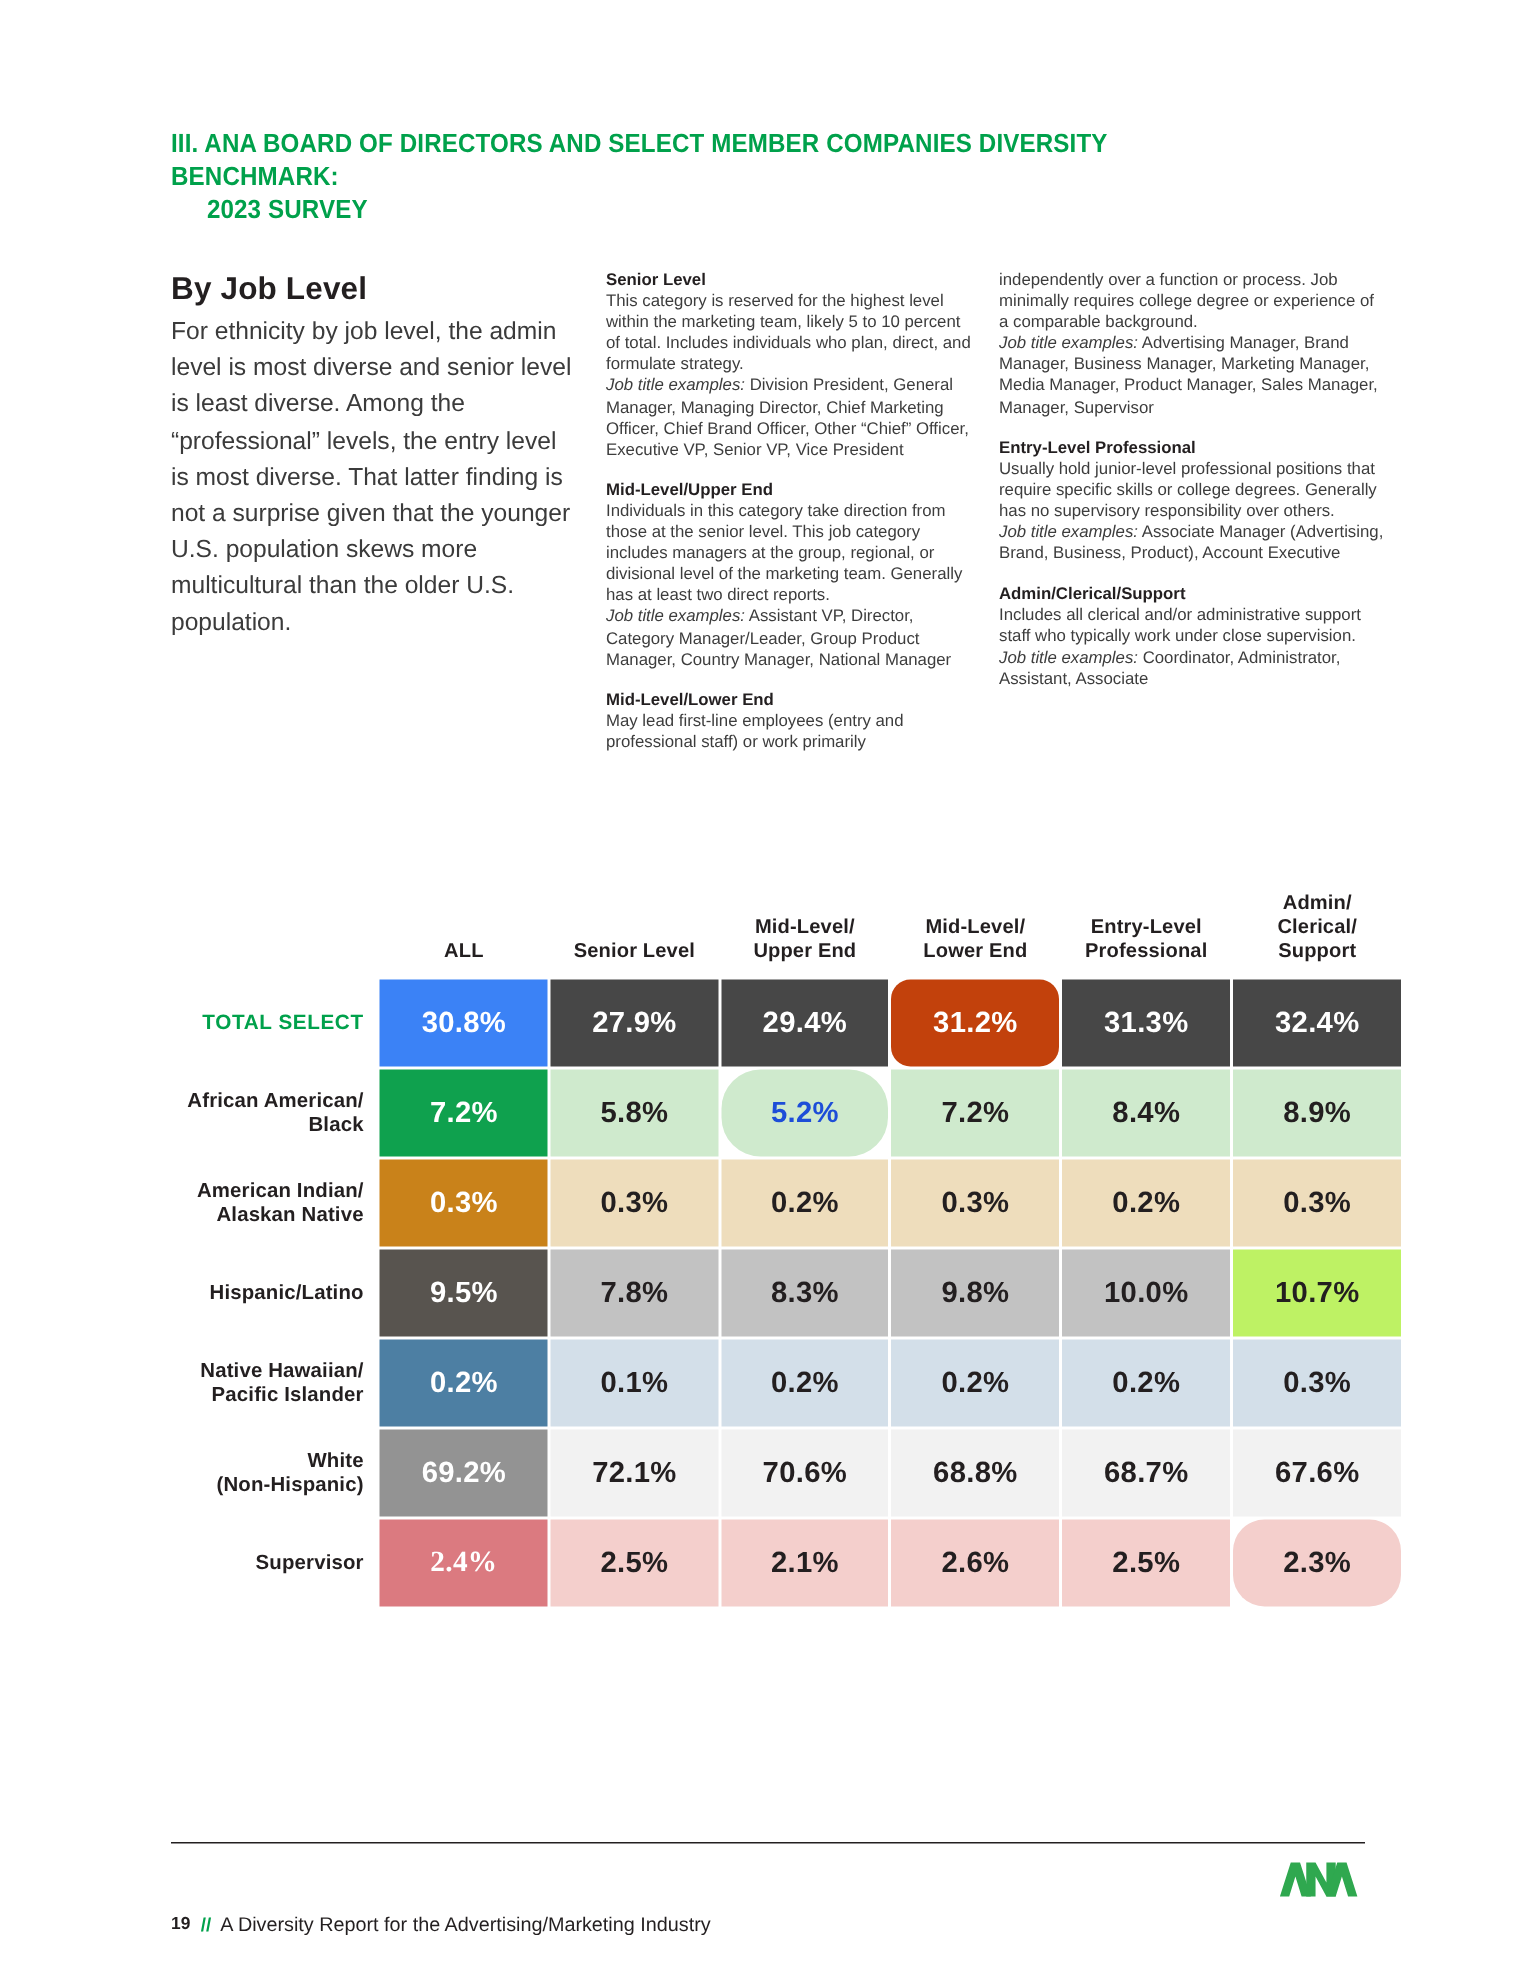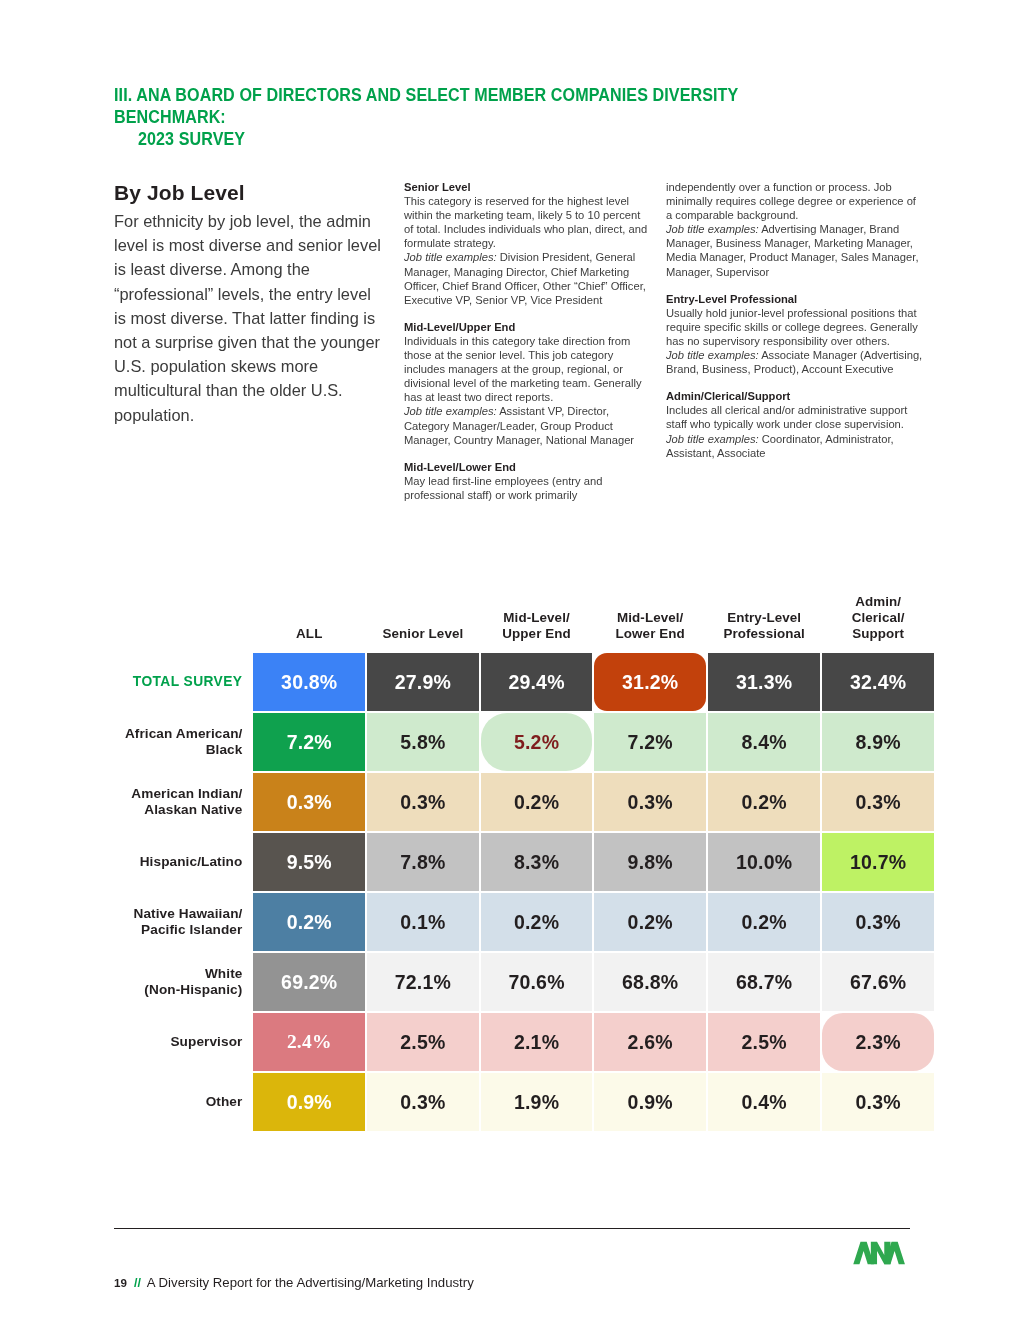--- a/index.html
+++ b/index.html
@@ -239,37 +239,37 @@
           <th class="colhead">
             <div>Admin/</div>
             <div>Clerical/</div>
             <div>Support</div>
           </th>
         </tr>
     </thead>
     <tbody>
         <tr>
           <td class="rowlabel total">
-            <div>TOTAL SURVEY</div>
+            <div>TOTAL SELECT</div>
           </td>
           <td class="cell accent" style="background: #3b82f6; color: rgb(255, 255, 255);">30.8%</td>
           <td class="cell" style="background: rgb(71, 71, 71); color: rgb(255, 255, 255);">27.9%</td>
           <td class="cell" style="background: rgb(71, 71, 71); color: rgb(255, 255, 255);">29.4%</td>
           <td class="cell" style="background: #c2410c; color: rgb(255, 255, 255); border-radius: 13px;">31.2%</td>
           <td class="cell" style="background: rgb(71, 71, 71); color: rgb(255, 255, 255);">31.3%</td>
           <td class="cell" style="background: rgb(71, 71, 71); color: rgb(255, 255, 255);">32.4%</td>
         </tr>
         <tr>
           <td class="rowlabel">
             <div>African American/</div>
             <div>Black</div>
           </td>
           <td class="cell accent" style="background: rgb(15, 161, 78); color: rgb(255, 255, 255);">7.2%</td>
           <td class="cell" style="background: rgb(207, 234, 205); color: rgb(35, 31, 32);">5.8%</td>
-          <td class="cell" style="background: rgb(207, 234, 205); color: #7f1d1d; border-radius: 26px;">5.2%</td>
+          <td class="cell" style="background: rgb(207, 234, 205); color: #1d4ed8; border-radius: 26px;">5.2%</td>
           <td class="cell" style="background: rgb(207, 234, 205); color: rgb(35, 31, 32);">7.2%</td>
           <td class="cell" style="background: rgb(207, 234, 205); color: rgb(35, 31, 32);">8.4%</td>
           <td class="cell" style="background: rgb(207, 234, 205); color: rgb(35, 31, 32);">8.9%</td>
         </tr>
         <tr>
           <td class="rowlabel">
             <div>American Indian/</div>
             <div>Alaskan Native</div>
           </td>
           <td class="cell accent" style="background: rgb(201, 130, 26); color: rgb(255, 255, 255);">0.3%</td>
@@ -317,31 +317,20 @@
         <tr>
           <td class="rowlabel">
             <div>Supervisor</div>
           </td>
           <td class="cell accent" style="background: rgb(219, 122, 128); color: rgb(255, 255, 255); font-family: Liberation Serif, serif;">2.4%</td>
           <td class="cell" style="background: rgb(244, 207, 204); color: rgb(35, 31, 32);">2.5%</td>
           <td class="cell" style="background: rgb(244, 207, 204); color: rgb(35, 31, 32);">2.1%</td>
           <td class="cell" style="background: rgb(244, 207, 204); color: rgb(35, 31, 32);">2.6%</td>
           <td class="cell" style="background: rgb(244, 207, 204); color: rgb(35, 31, 32);">2.5%</td>
           <td class="cell" style="background: rgb(244, 207, 204); color: rgb(35, 31, 32); border-radius: 21px;">2.3%</td>
-        </tr>
-        <tr>
-          <td class="rowlabel">
-            <div>Other</div>
-          </td>
-          <td class="cell accent" style="background: rgb(219, 182, 11); color: rgb(255, 255, 255);">0.9%</td>
-          <td class="cell" style="background: rgb(252, 250, 233); color: rgb(35, 31, 32);">0.3%</td>
-          <td class="cell" style="background: rgb(252, 250, 233); color: rgb(35, 31, 32);">1.9%</td>
-          <td class="cell" style="background: rgb(252, 250, 233); color: rgb(35, 31, 32);">0.9%</td>
-          <td class="cell" style="background: rgb(252, 250, 233); color: rgb(35, 31, 32);">0.4%</td>
-          <td class="cell" style="background: rgb(252, 250, 233); color: rgb(35, 31, 32);">0.3%</td>
         </tr>
       </tbody>
   </table>
 </div>
 
 <div class="rule"></div>
 <div class="footer">
   <span class="pg">19</span>
   <span class="slashes">//</span>
   <span class="foot-text">A Diversity Report for the Advertising/Marketing Industry</span>

